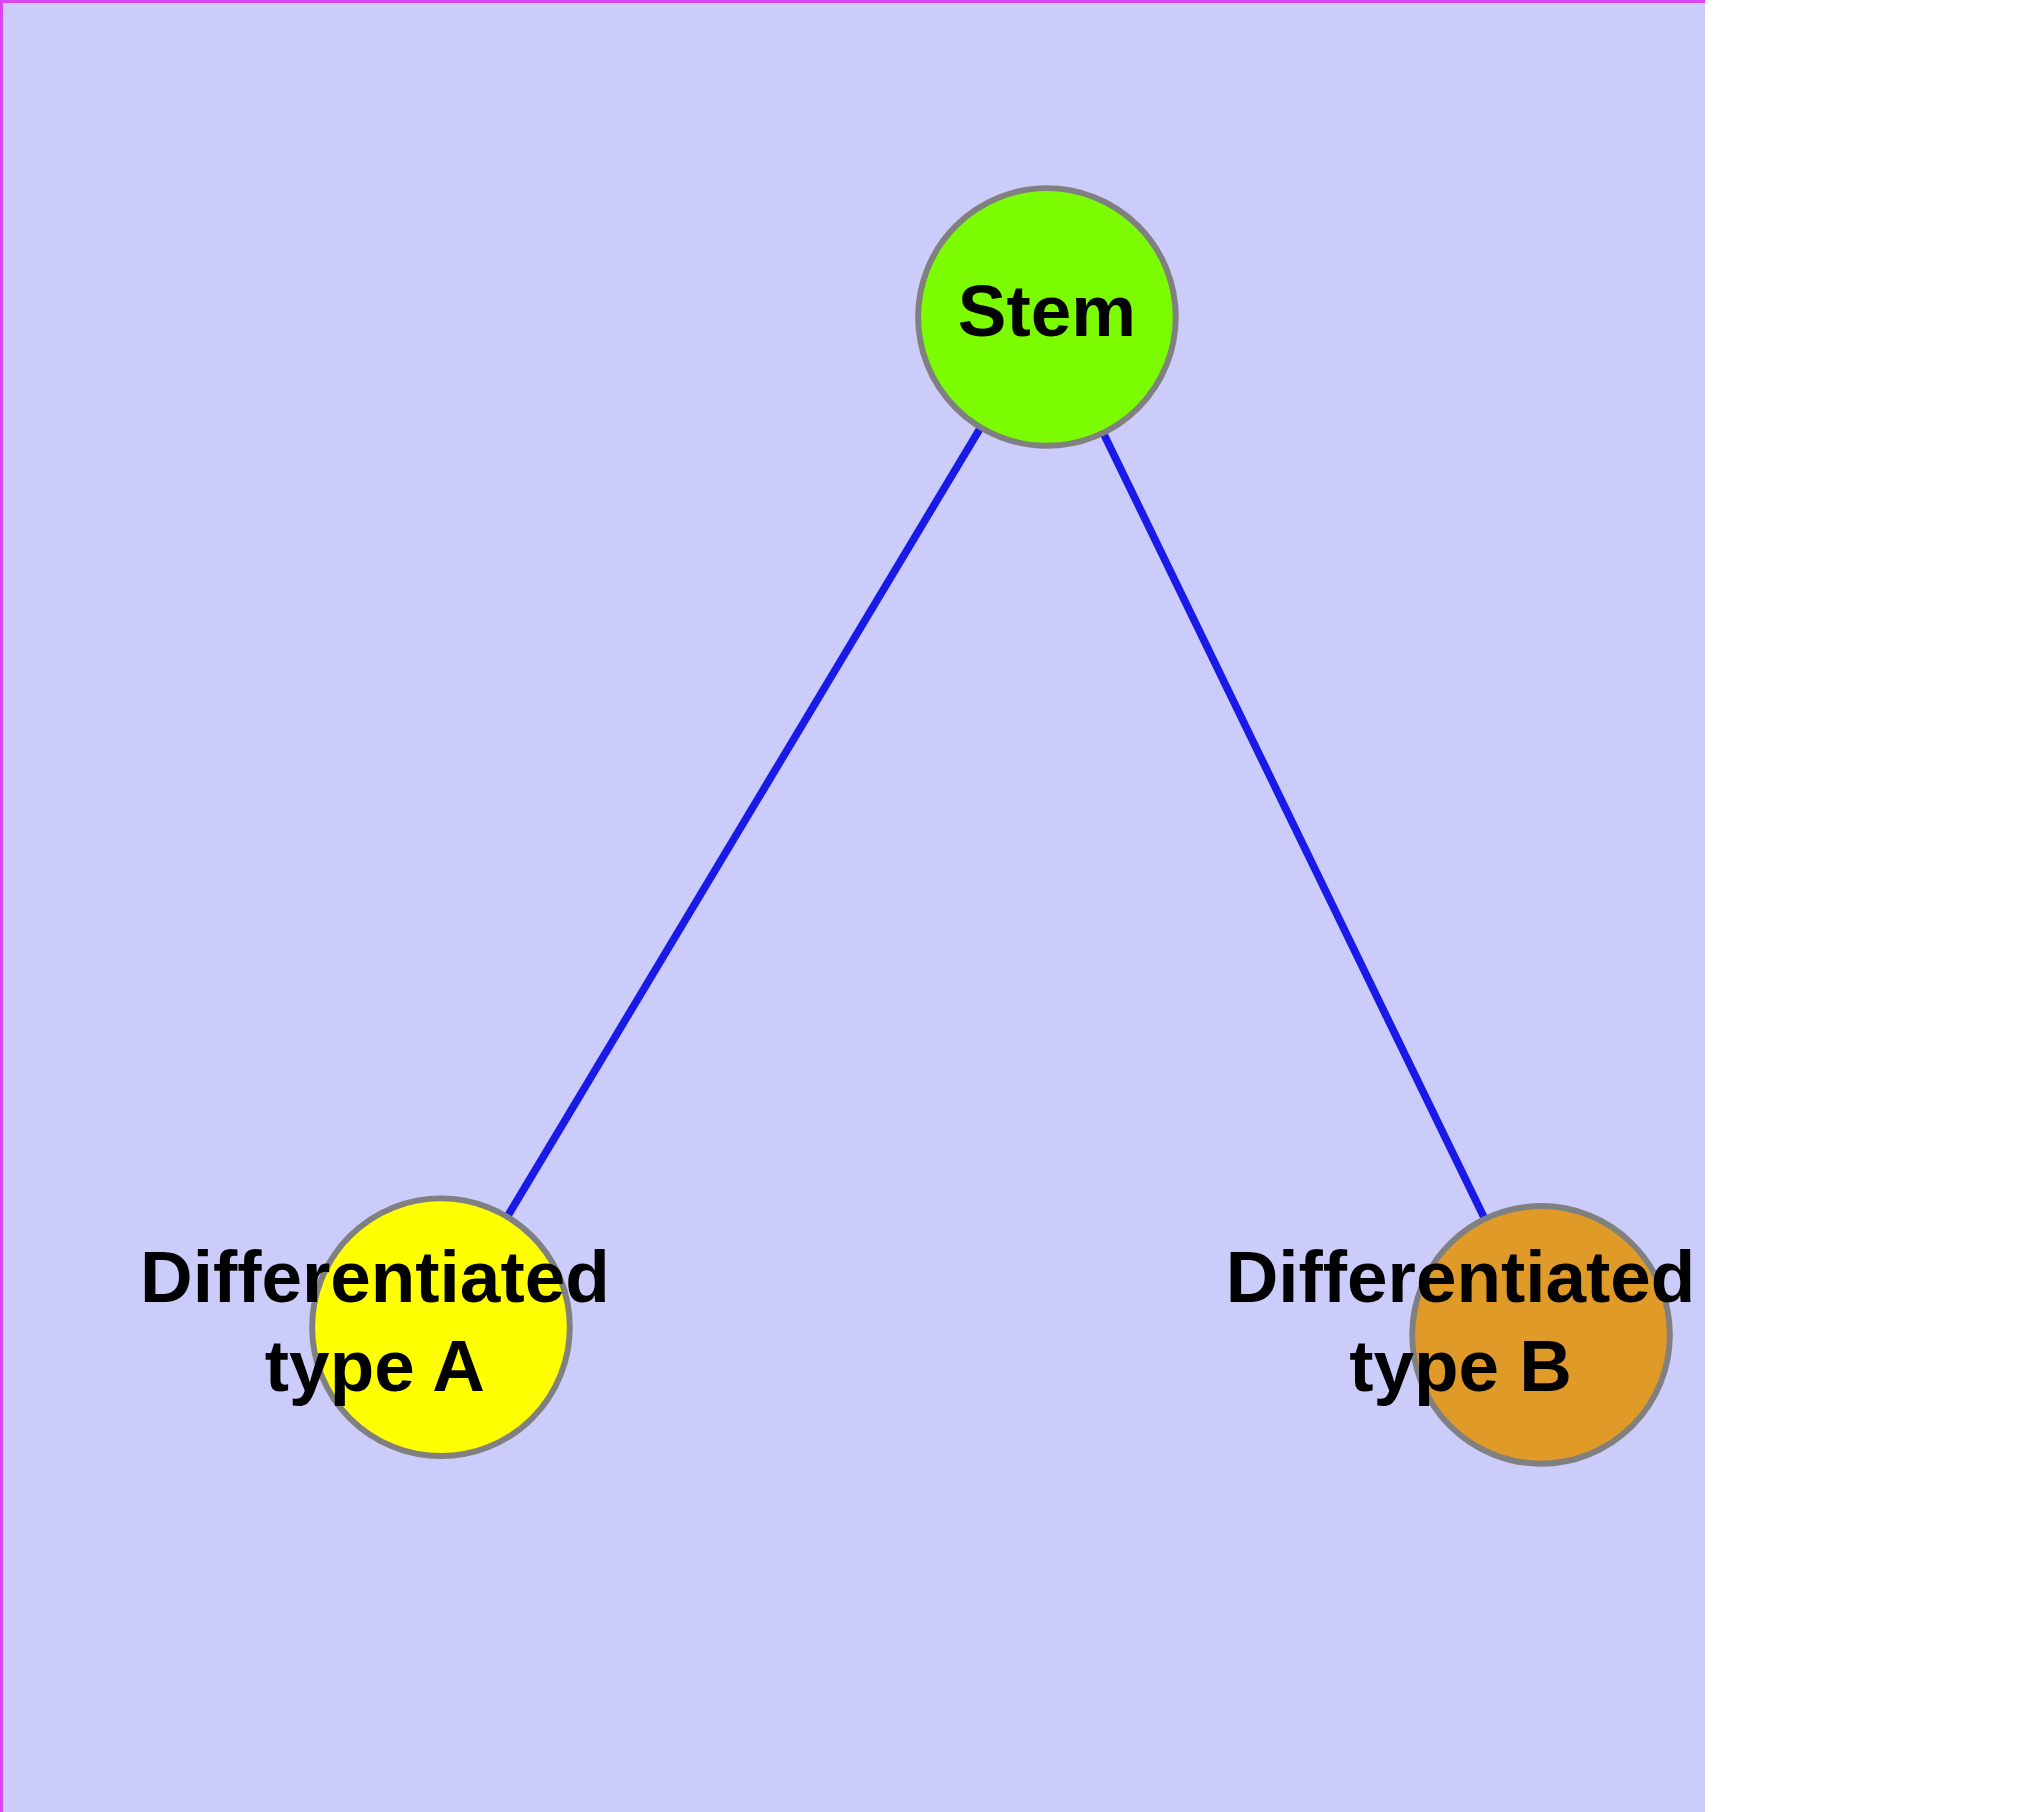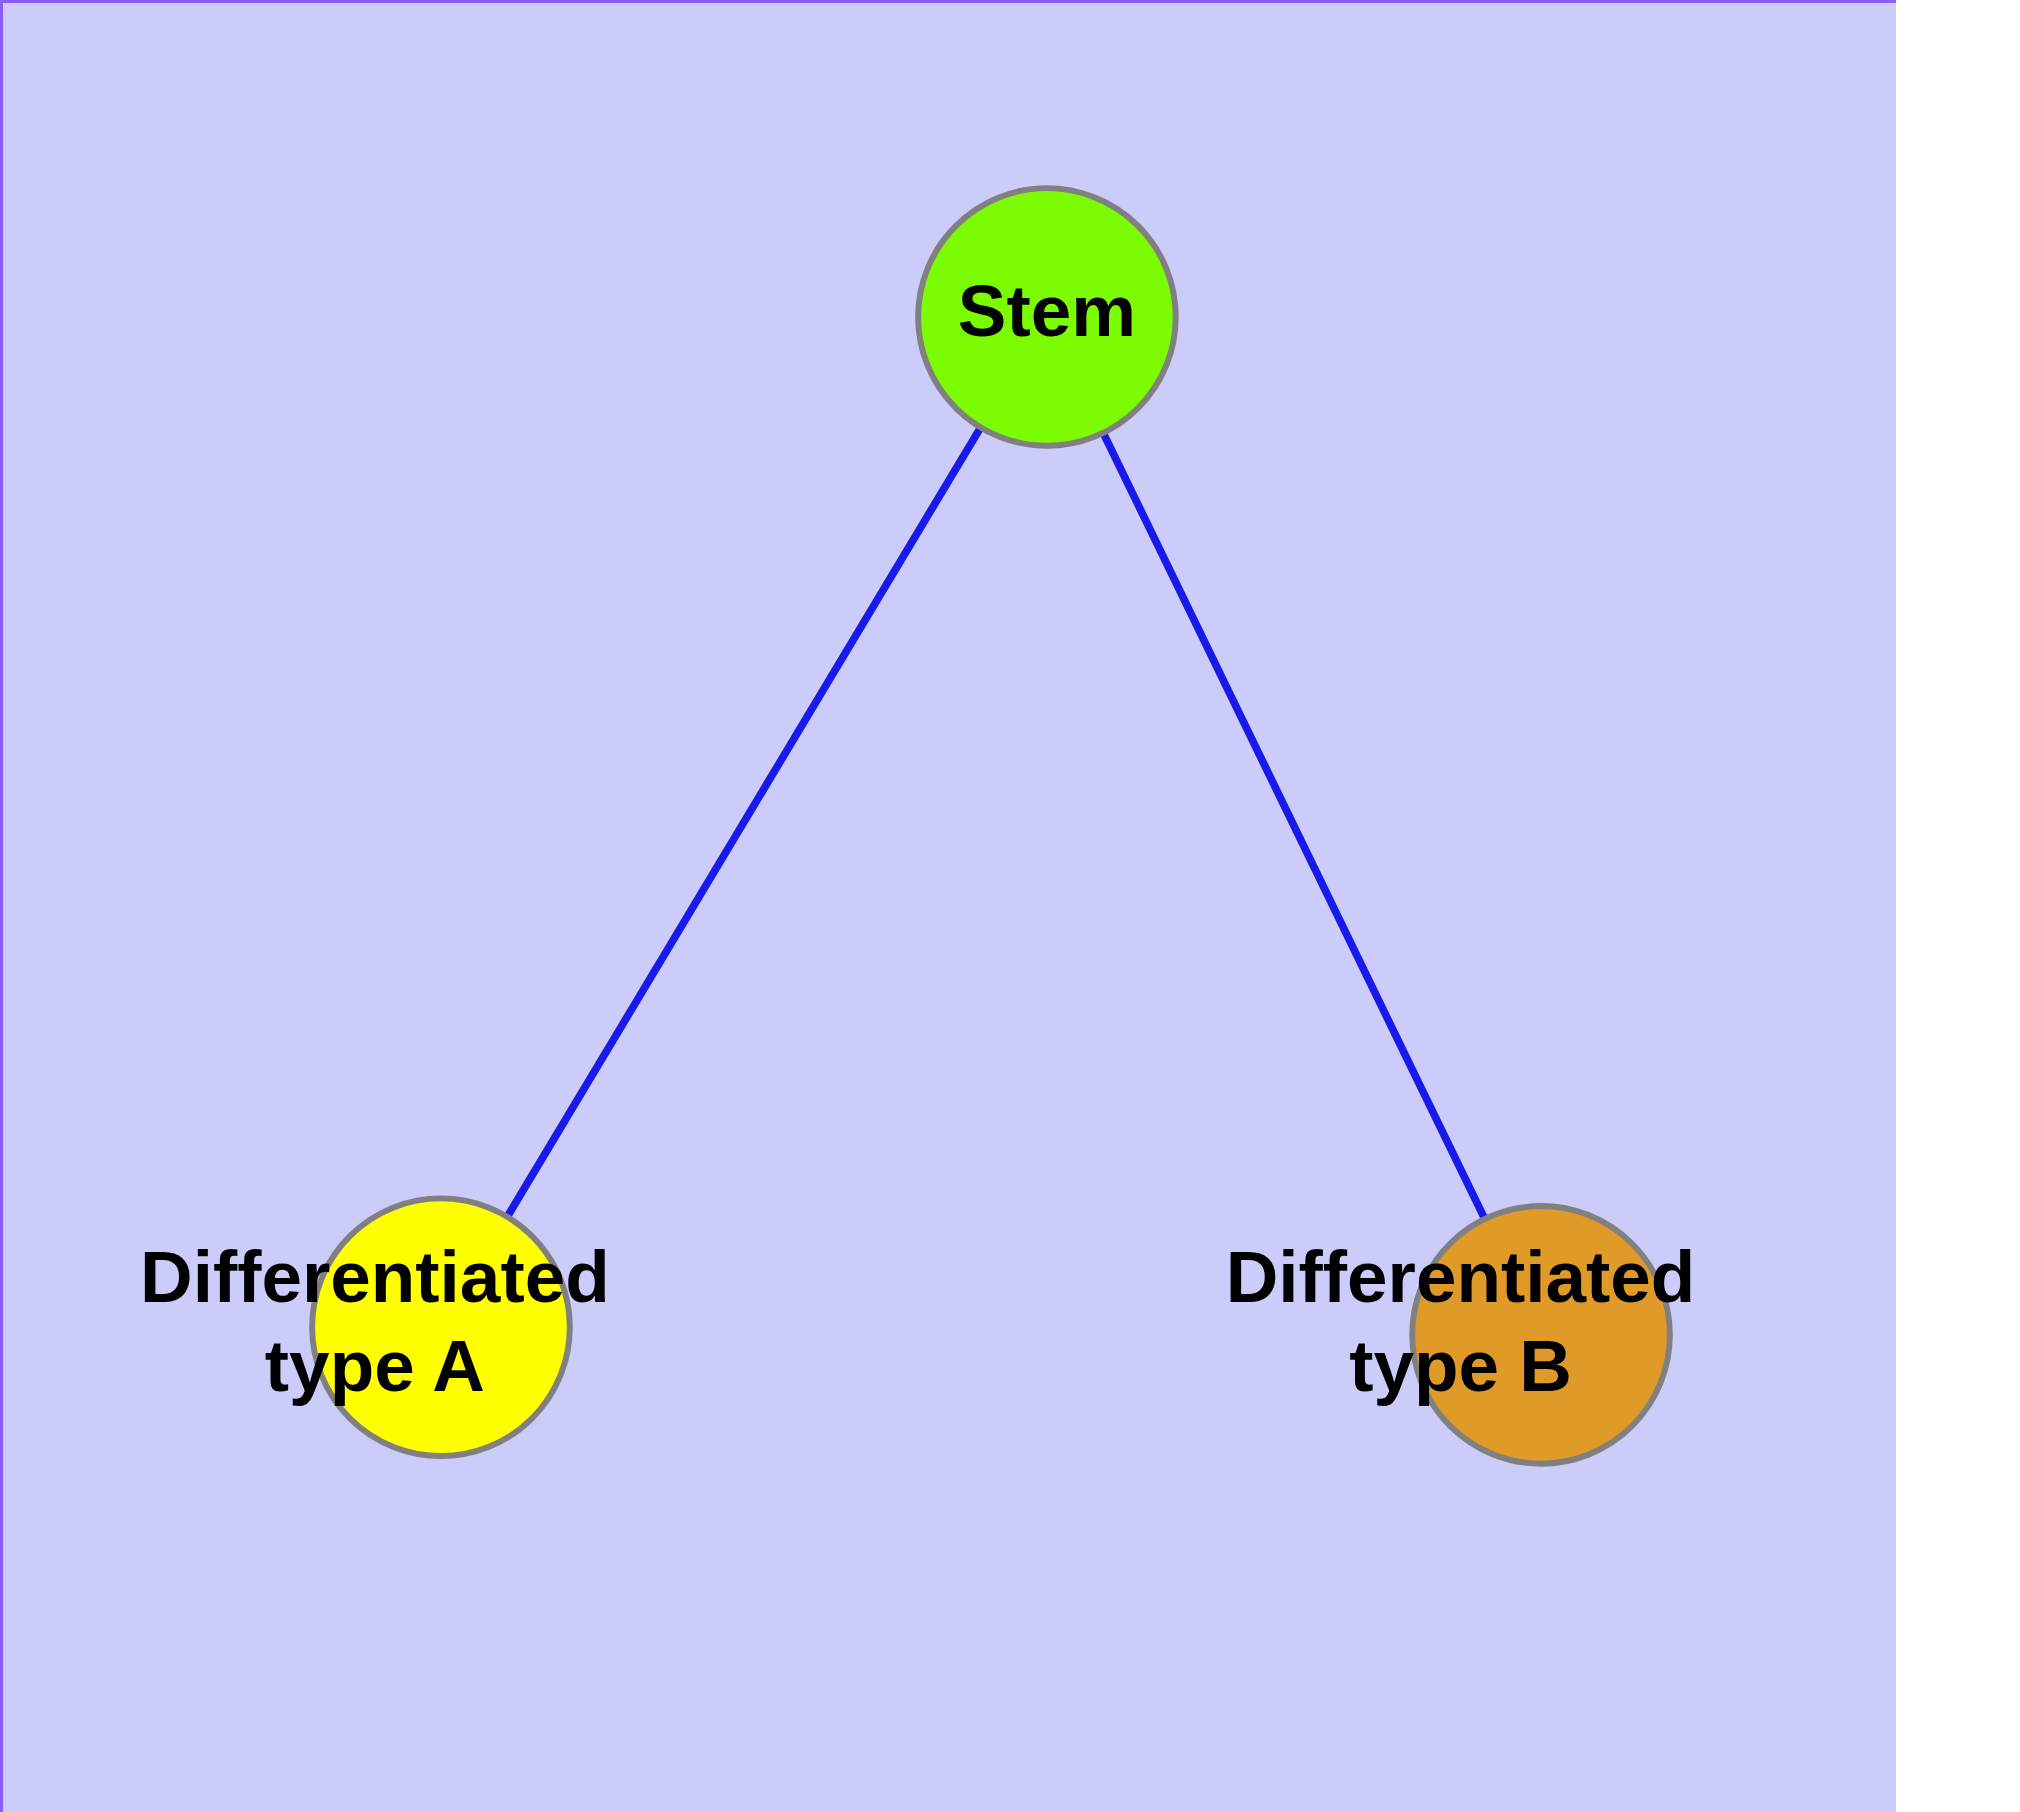--- a/index.html
+++ b/index.html
@@ -2,24 +2,24 @@
 <html style="font-size:13.6px"><head>
 <meta charset="utf-8">
 <style>
   html, body {
     margin: 0;
     padding: 0;
     background: #ffffff;
   }
   #canvas {
     position: relative;
-    width: 1896px;
+    width: 1705px;
     height: 1812px;
     overflow: hidden;
-    background: #8b5cf6;
+    background: #d946ef;
     font-family: "Liberation Sans", sans-serif;
     text-decoration: underline;
   }
   #plot-bg {
     position: absolute;
     left: 3.4px;
     top: 3.4px;
     width: 2017px;
     height: 1809px;
     background: #ccccfa;

